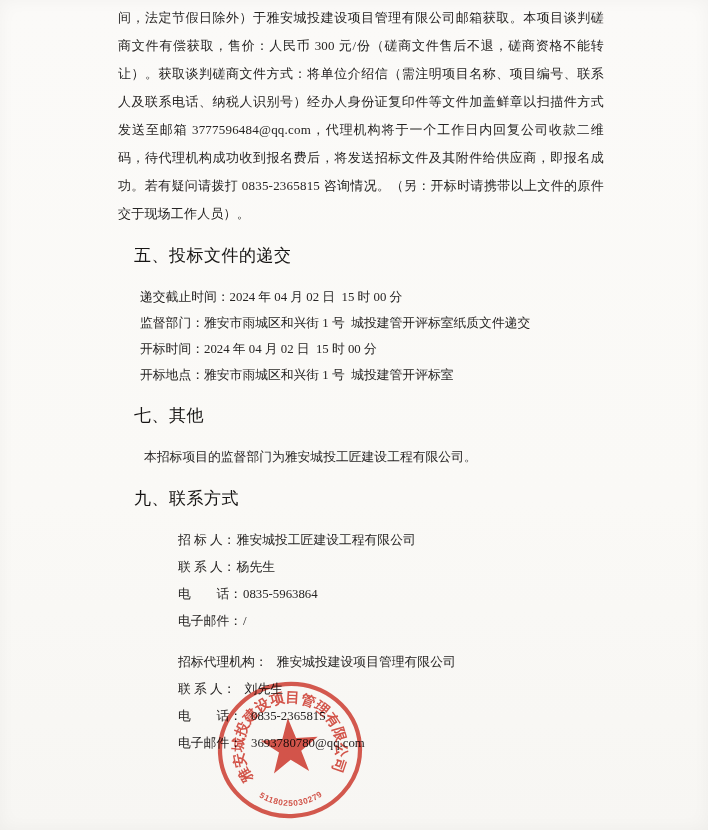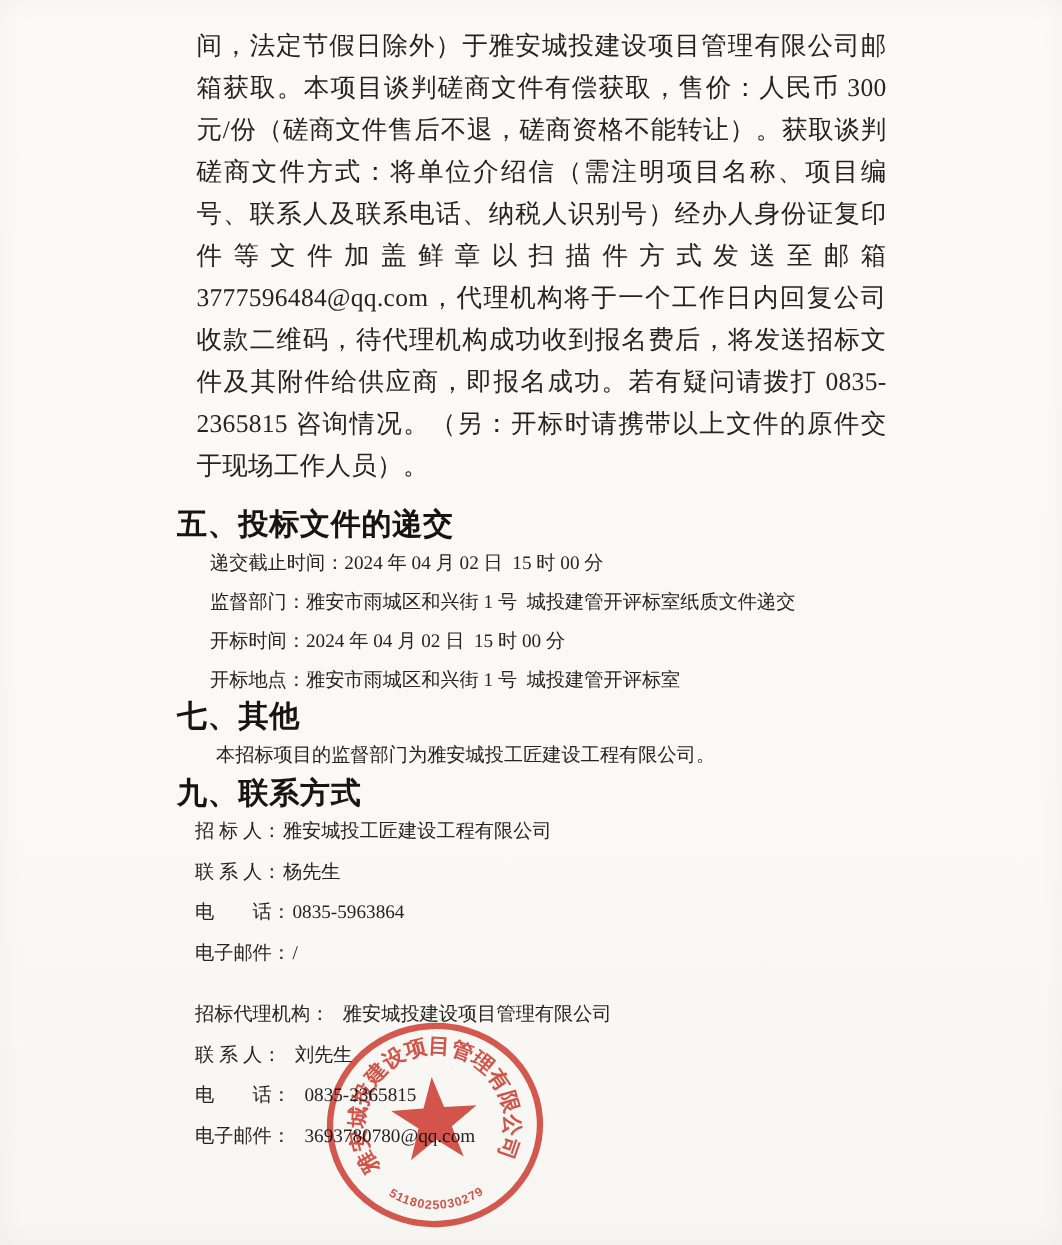--- a/index.html
+++ b/index.html
@@ -14,33 +14,33 @@
     font-family: "Liberation Serif", "DejaVu Serif", serif;
     color: #262423;
   }
   .content {
     position: absolute;
     left: 118px;
     top: 4px;
     width: 486px;
   }
   .intro {
-    margin: 13px;
-    font-size: 17px;
+    margin: 0;
+    font-size: 13px;
     line-height: 28px;
     text-align: justify;
     text-justify: inter-character;
     letter-spacing: 0.2px;
     white-space: normal;
   }
   h2.sec-title {
-    margin: 0;
-    font-size: 20px;
+    margin: 16px;
+    font-size: 17px;
     line-height: 24px;
-    font-weight: 700;
+    font-weight: 400;
     color: #171514;
     font-family: "Liberation Serif", "DejaVu Serif", serif;
     letter-spacing: 0.5px;
   }
   .item {
     margin: 0;
     padding-left: 22px;
     font-size: 12.8px;
     line-height: 26px;
     white-space: pre-wrap;
@@ -53,21 +53,21 @@
     text-justify: inter-character;
     text-indent: 26px;
   }
   .contact-row {
     margin: 0;
     padding-left: 12px;
     font-size: 12.8px;
     line-height: 27px;
     white-space: pre-wrap;
   }
-  .contact-row .lbl { white-space: pre-wrap; }
+  .contact-row .lbl { white-space: pre-wrap; margin-left: 48px; }
   .agency-block { margin-top: 14px; }
   .agency-block .val { margin-left: 9px; }
   .tender-block .val { margin-left: 1px; }
   .stamp {
     position: absolute;
     left: 215px;
     top: 679px;
     width: 150px;
     height: 142px;
     transform: rotate(-4deg);

